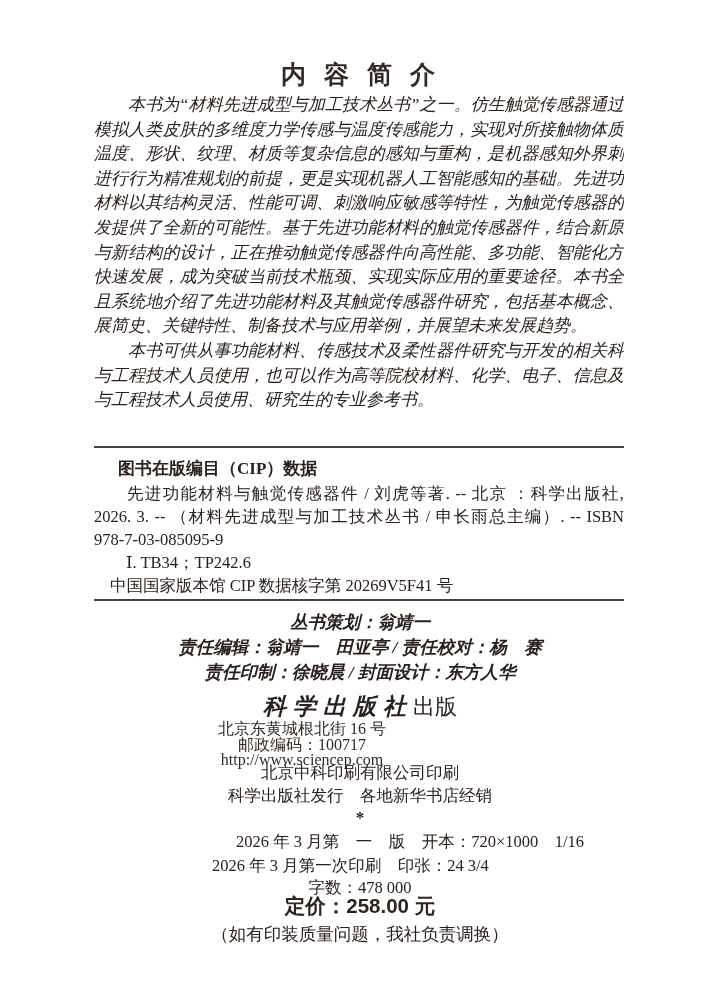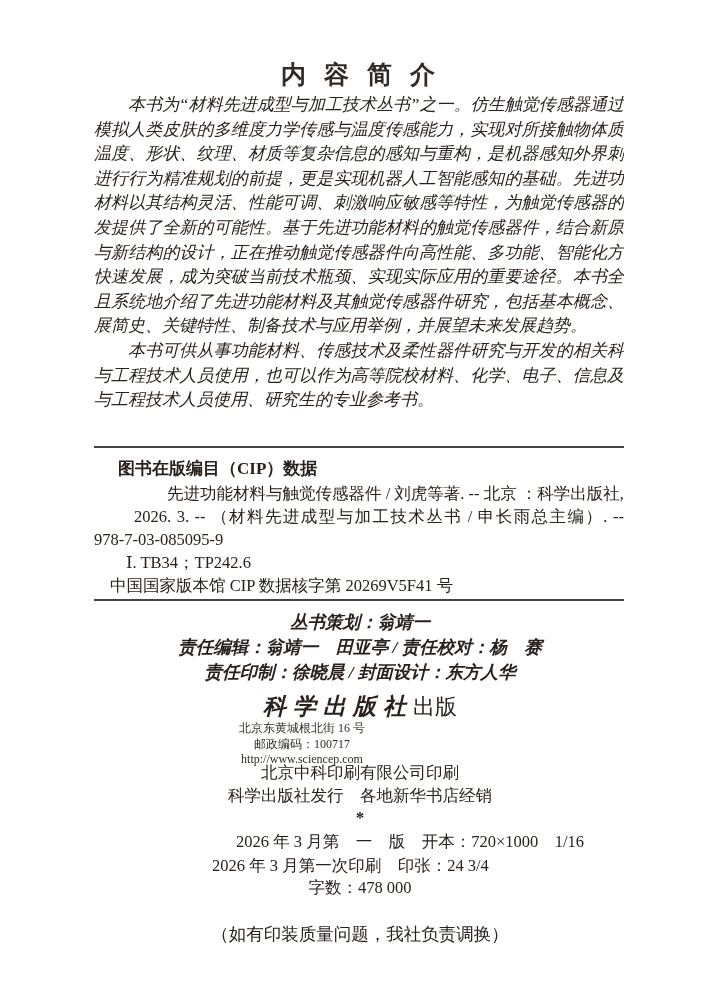--- a/index.html
+++ b/index.html
@@ -54,21 +54,21 @@
     font-size: 16.5px;
   }
   .cip-heading {
     padding-left: 24px;
     font-weight: bold;
     font-size: 17px;
     line-height: 24px;
     margin-bottom: 1px;
   }
   .cip-line { height: 23px; line-height: 23px; overflow: hidden; }
-  .cip-line.just { text-align: justify; text-align-last: justify; margin-left: 40px; }
+  .cip-line.just { text-align: justify; text-align-last: justify; }
   .cip-line.ind33 { text-indent: 33px; }
   .cip-line.ind32 { text-indent: 32px; }
   .cip-line.ind16 { text-indent: 16px; }
   
   .staff {
     position: absolute;
     left: 0; top: 610px; width: 720px;
     text-align: center;
     font-size: 17.5px;
     font-style: italic;
@@ -87,21 +87,21 @@
     font-weight: bold;
     font-style: italic;
     letter-spacing: 7px;
     font-family: "Liberation Serif", "DejaVu Serif", serif;
   }
   .pub-suffix { font-size: 22px; }
   .pub-small {
     position: absolute;
     left: 0; width: 604px;
     text-align: center;
-    font-size: 12px;
+    font-size: 16px;
     height: 15px; line-height: 15px;
     color: #332b25;
   }
   .addr { top: 721px; }
   .postcode { top: 737px; }
   .website { top: 752px; }
   .center-line {
     position: absolute;
     left: 0; width: 720px;
     text-align: center;
@@ -188,15 +188,16 @@
   <div class="pub-small postcode">邮政编码：100717</div>
   <div class="pub-small website">http://www.sciencep.com</div>
 
   <div class="center-line printer">北京中科印刷有限公司印刷</div>
   <div class="center-line distribution">科学出版社发行　各地新华书店经销</div>
   <div class="center-line star">*</div>
 
   <div class="edition-line ed1">2026 年 3 月第　一　版　开本：720×1000　1/16</div>
   <div class="edition-line ed2">2026 年 3 月第一次印刷　印张：24 3/4</div>
   <div class="center-line word-count">字数：478 000</div>
+  <div class="price">定价：258.00 元</div>
   <div class="note">（如有印装质量问题，我社负责调换）</div>
 
 </div>
 
 </body></html>

